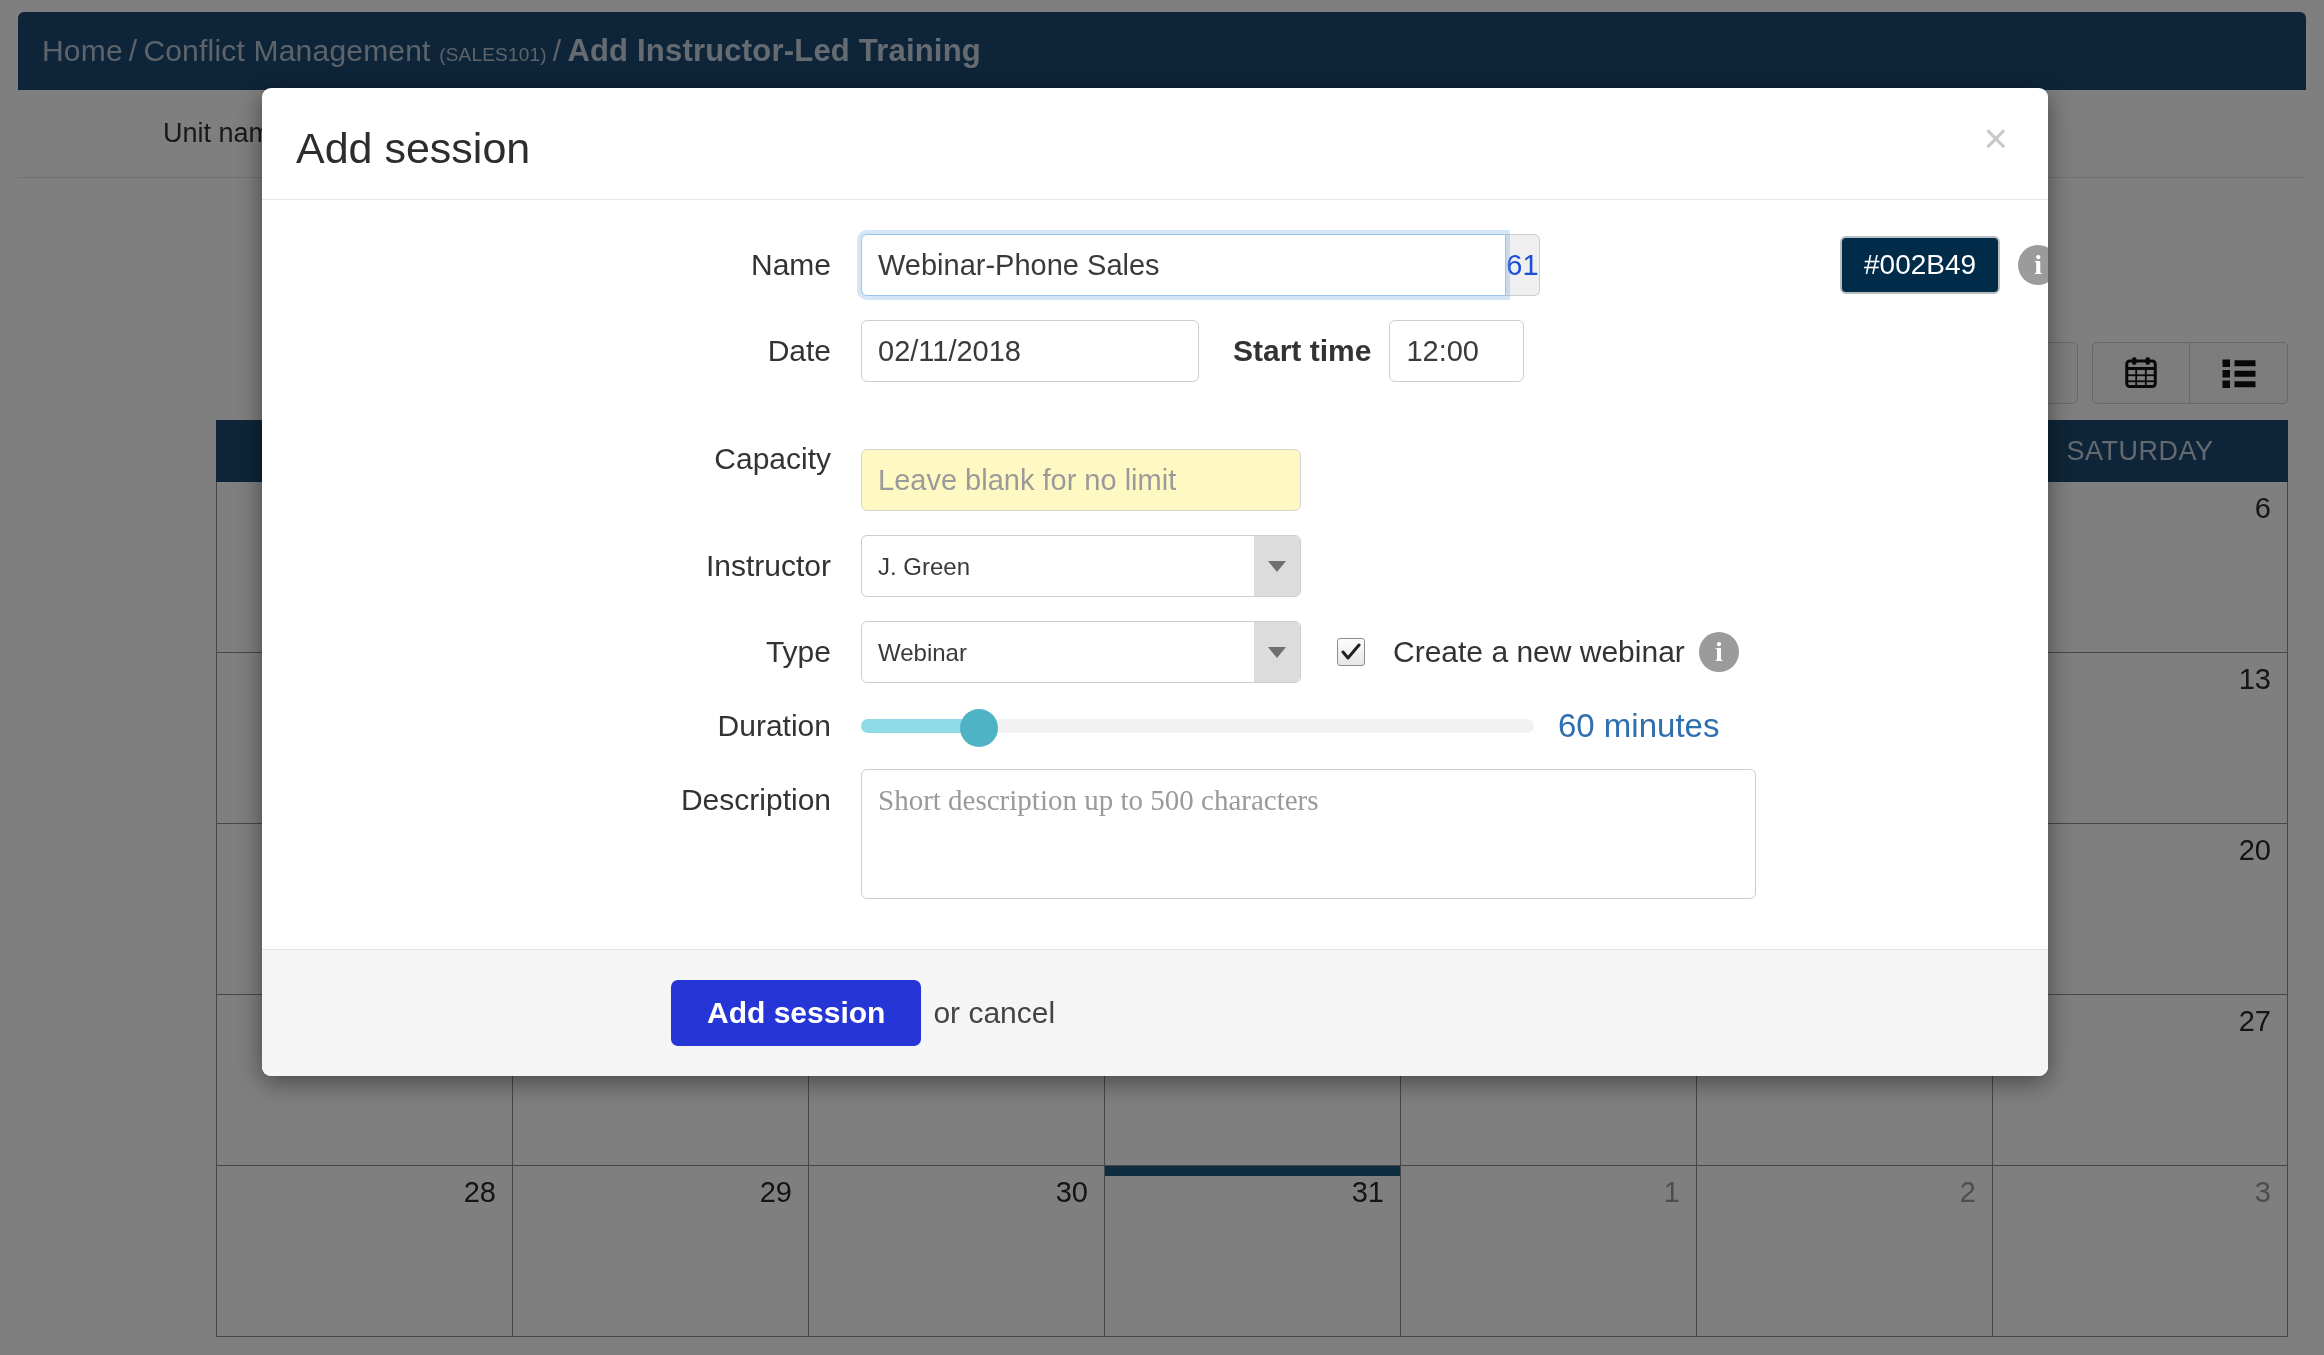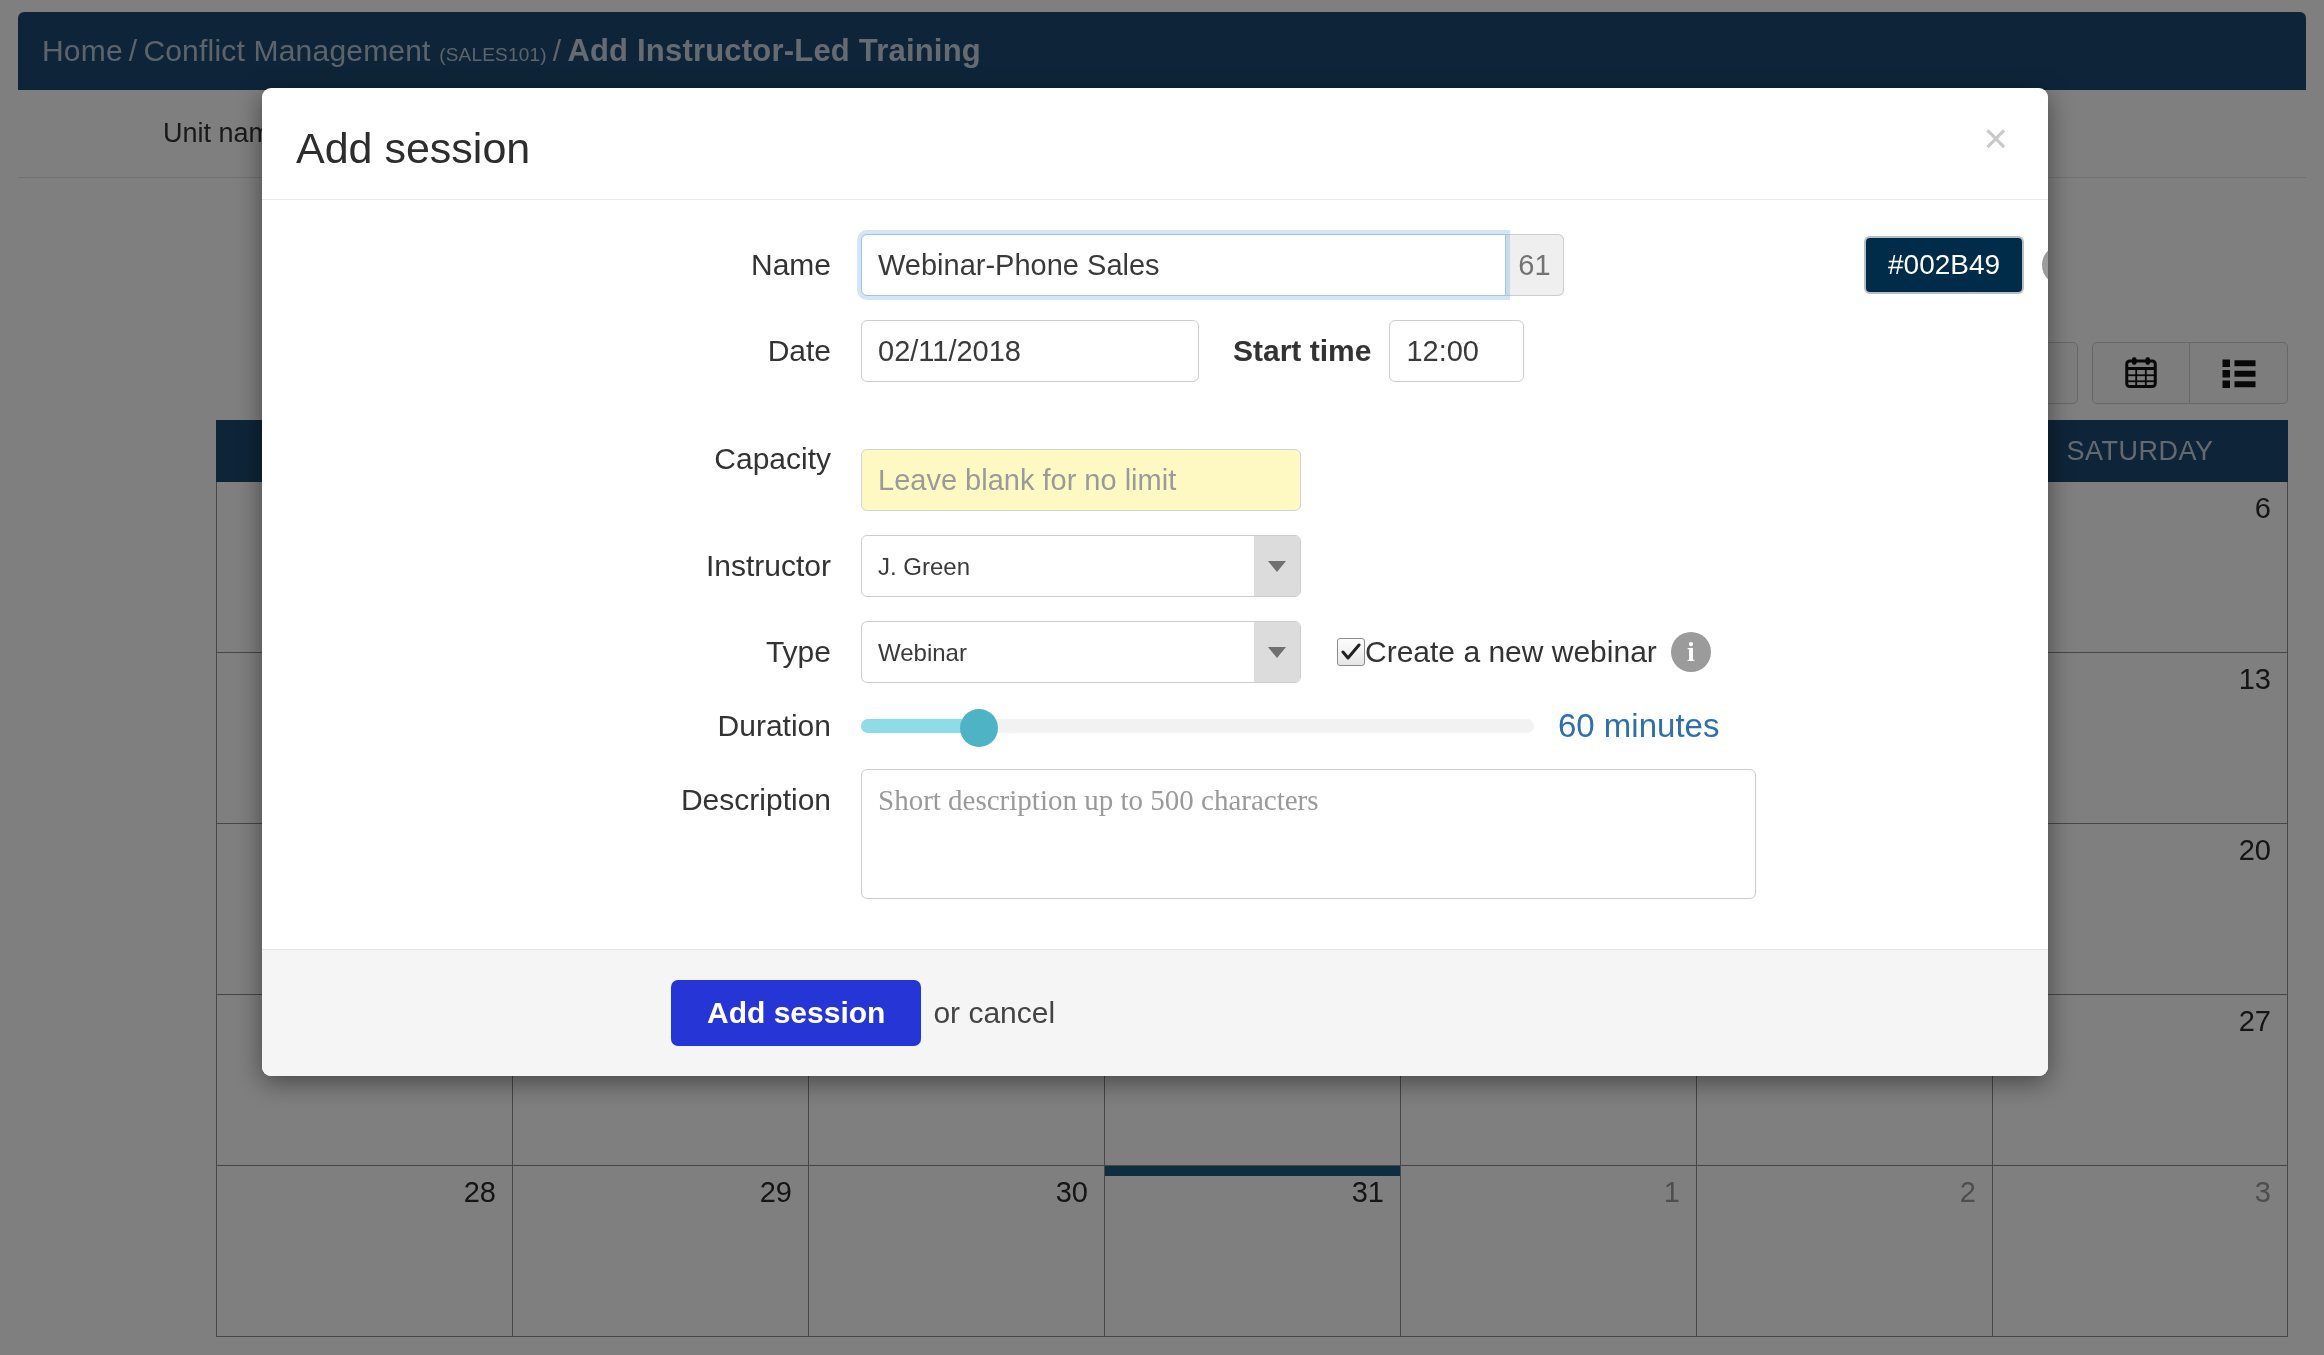--- a/index.html
+++ b/index.html
@@ -171,23 +171,23 @@
     border-color: #9ac4e8;
     border-radius: 6px 0 0 6px;
     box-shadow: 0 0 0 4px rgba(110,170,230,.30);
     position: relative; z-index: 2;
   }
   .name-count {
     border: 1px solid #cdcdcd;
     border-left: none;
     border-radius: 0 6px 6px 0;
     background: #efefef;
-    font-size: 29px; color: #737373;
+    font-size: 29px; color: #1d4ed8;
     display: flex; align-items: center; justify-content: center;
-    width: 58px; height: 62px;
+    width: 34px; height: 62px;
   }
 
   .badge-wrap {
     display: flex; align-items: center;
     margin-left: 300px;
   }
   .color-badge {
     background: #002b49;
     color: #ffffff;
     font-size: 28px;
@@ -250,21 +250,21 @@
 
   .chk-group { display: flex; align-items: center; margin-left: 36px; }
   .chk {
     width: 28px; height: 28px;
     border: 1px solid #8c8c8c; border-radius: 3px;
     background: linear-gradient(#fdfdfd,#e6e6e6);
     display: inline-flex; align-items: center; justify-content: center;
     flex: none;
   }
   .chk svg { display:block; }
-  .chk-label { font-size: 30px; color: #333; margin-left: 0; }
+  .chk-label { font-size: 30px; color: #333; margin-left: 28px; }
   .chk-group .info-ico { margin-left: 14px; }
 
   .slider-wrap {
     position: relative; width: 673px; height: 30px;
     display: flex; align-items: center;
   }
   .slider-track {
     position: absolute; left: 0; right: 0; top: 8px; height: 14px;
     background: #f2f2f2; border-radius: 7px;
   }

